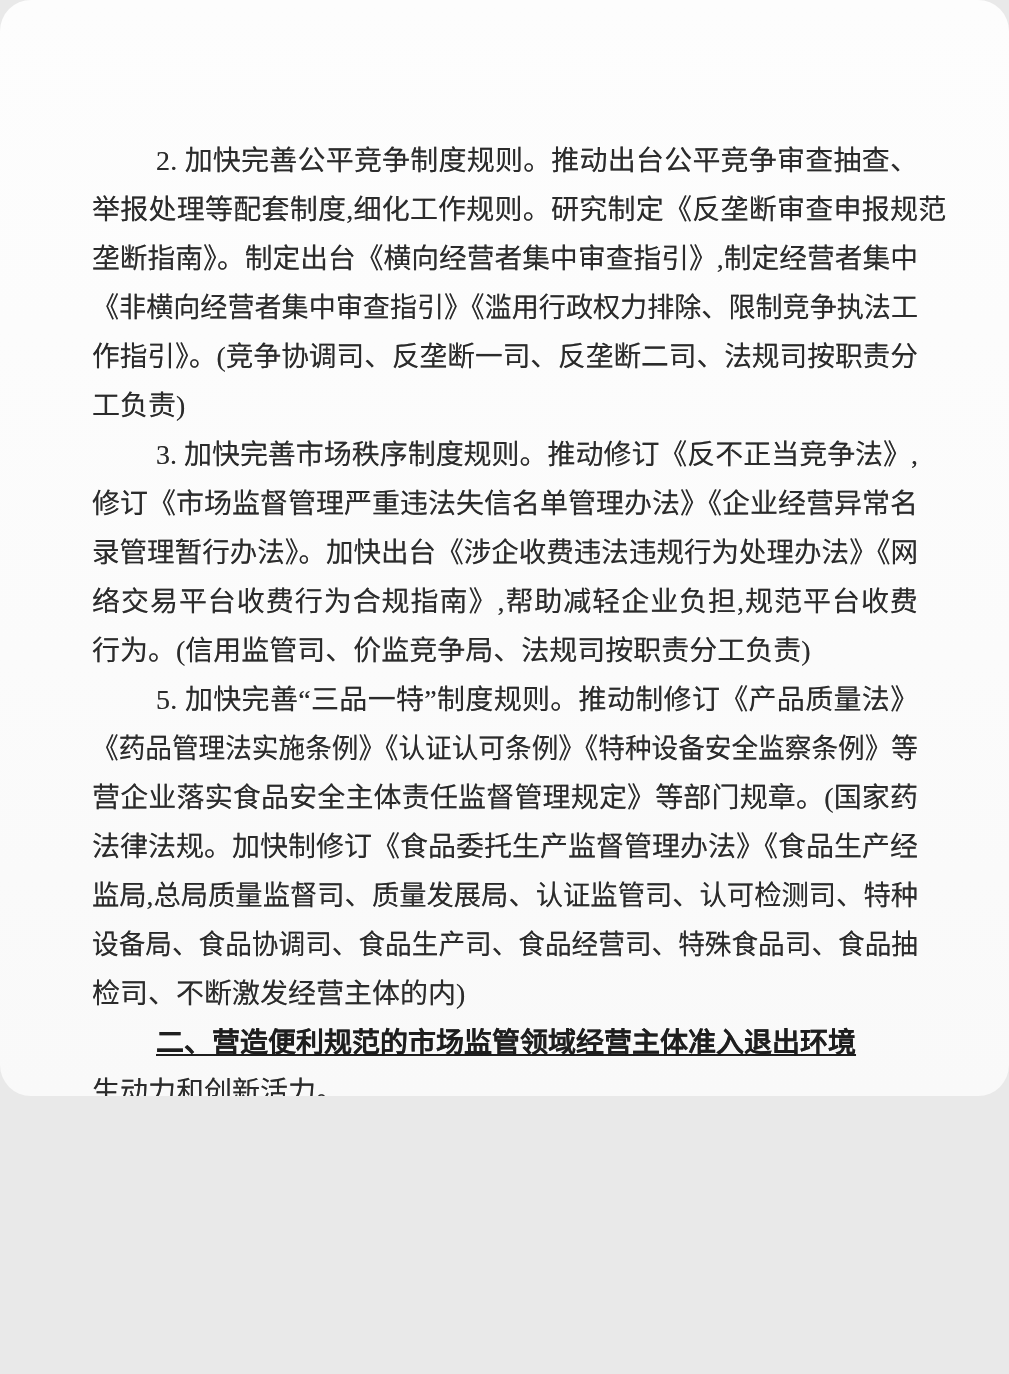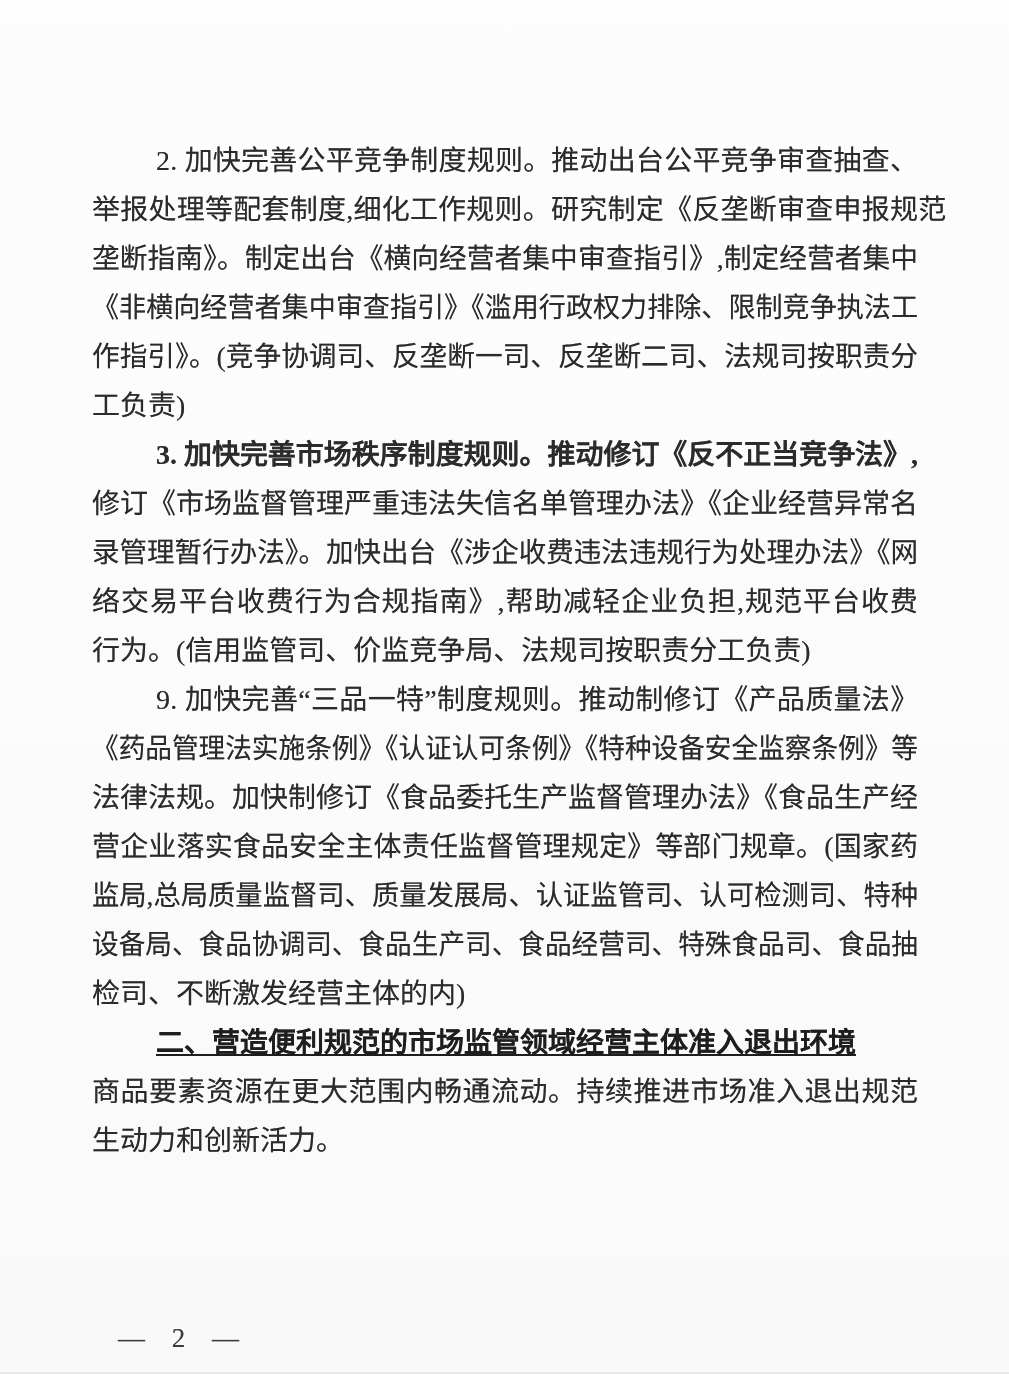--- a/index.html
+++ b/index.html
@@ -2,25 +2,26 @@
 <html lang="zh-CN"><head>
 <meta charset="utf-8">
 <style>
   html,body { margin:0; padding:0; }
   body {
     background:#e9e9e9;
     font-family:"Liberation Serif","DejaVu Serif",serif;
   }
   .page {
     position:relative;
-    width:1009px; height:1372px;
+    width:1009px; height:1096px;
     margin:0 auto;
     background:linear-gradient(180deg,#fdfdfd 0%,#fbfbfb 60%,#f9f9f9 100%);
     overflow:hidden;
     color:#2b2b2b;
+    border-radius:31px;
   }
   .content {
     position:absolute;
     left:92px; top:136px;
     width:826px;
   }
   .line {
     width:826px;
     height:49px;
     line-height:49px;
@@ -57,30 +58,29 @@
 <body>
 
 <div class="page">
   <div class="content">
     <div class="line jf ind" style="letter-spacing: 0.21px;">2. 加快完善公平竞争制度规则。推动出台公平竞争审查抽查、</div>
     <div class="line jf" style="letter-spacing: 0.24px;">举报处理等配套制度,细化工作规则。研究制定《反垄断审查申报规范</div>
     <div class="line jf" style="transform-origin: left top; transform: scaleX(0.9916);">垄断指南》。制定出台《横向经营者集中审查指引》,制定经营者集中</div>
     <div class="line jf" style="transform-origin: left top; transform: scaleX(0.9672);">《非横向经营者集中审查指引》《滥用行政权力排除、限制竞争执法工</div>
     <div class="line jf" style="transform-origin: left top; transform: scaleX(0.9888);">作指引》。(竞争协调司、反垄断一司、反垄断二司、法规司按职责分</div>
     <div class="line">工负责)</div>
-    <div class="line jf ind" style="transform-origin: left top; transform: scaleX(0.9987); font-weight: bold;">3. 加快完善市场秩序制度规则。推动修订《反不正当竞争法》,</div>
+    <div class="line jf ind" style="transform-origin: left top; transform: scaleX(0.9987);">3. 加快完善市场秩序制度规则。推动修订《反不正当竞争法》,</div>
     <div class="line jf" style="">修订《市场监督管理严重违法失信名单管理办法》《企业经营异常名</div>
     <div class="line jf" style="transform-origin: left top; transform: scaleX(0.9833);">录管理暂行办法》。加快出台《涉企收费违法违规行为处理办法》《网</div>
     <div class="line jf" style="letter-spacing: 0.96px;">络交易平台收费行为合规指南》,帮助减轻企业负担,规范平台收费</div>
     <div class="line">行为。(信用监管司、价监竞争局、法规司按职责分工负责)</div>
-    <div class="line jf ind" style="letter-spacing: 0.32px;">9. 加快完善“三品一特”制度规则。推动制修订《产品质量法》</div>
+    <div class="line jf ind" style="letter-spacing: 0.32px;">5. 加快完善“三品一特”制度规则。推动制修订《产品质量法》</div>
     <div class="line jf" style="transform-origin: left top; transform: scaleX(0.9516);">《药品管理法实施条例》《认证认可条例》《特种设备安全监察条例》等</div>
+    <div class="line jf" style="letter-spacing: 0.16px;">营企业落实食品安全主体责任监督管理规定》等部门规章。(国家药</div>
     <div class="line jf" style="">法律法规。加快制修订《食品委托生产监督管理办法》《食品生产经</div>
-    <div class="line jf" style="letter-spacing: 0.16px;">营企业落实食品安全主体责任监督管理规定》等部门规章。(国家药</div>
     <div class="line jf" style="transform-origin: left top; transform: scaleX(0.9752);">监局,总局质量监督司、质量发展局、认证监管司、认可检测司、特种</div>
     <div class="line jf" style="transform-origin: left top; transform: scaleX(0.9516);">设备局、食品协调司、食品生产司、食品经营司、特殊食品司、食品抽</div>
     <div class="line">检司、不断激发经营主体的内)</div>
     <div class="line head">二、营造便利规范的市场监管领域经营主体准入退出环境</div>
-    <div class="line jf" style="letter-spacing: 0.5px;">商品要素资源在更大范围内畅通流动。持续推进市场准入退出规范</div>
     <div class="line">生动力和创新活力。</div>
   </div>
   <div class="footer">— 2 —</div>
 </div>
 
 </body></html>

